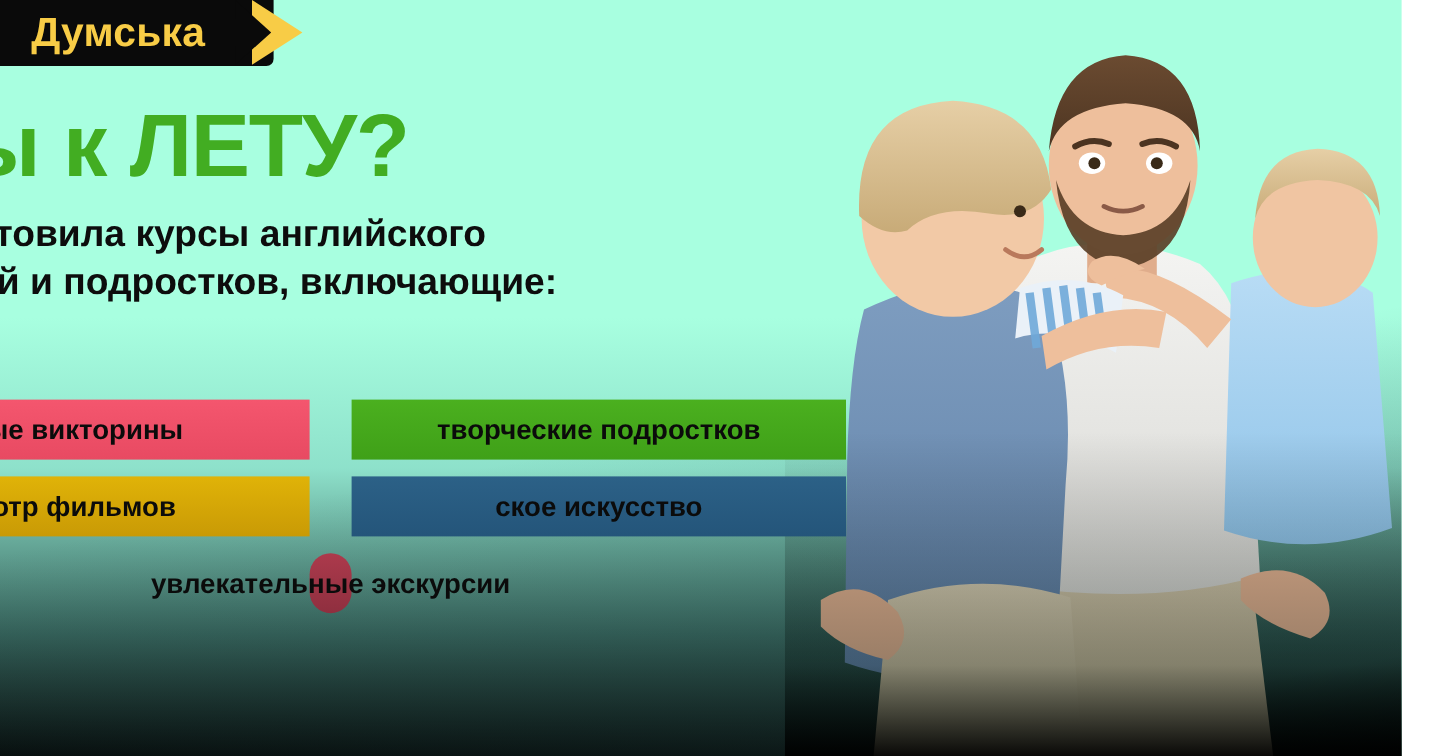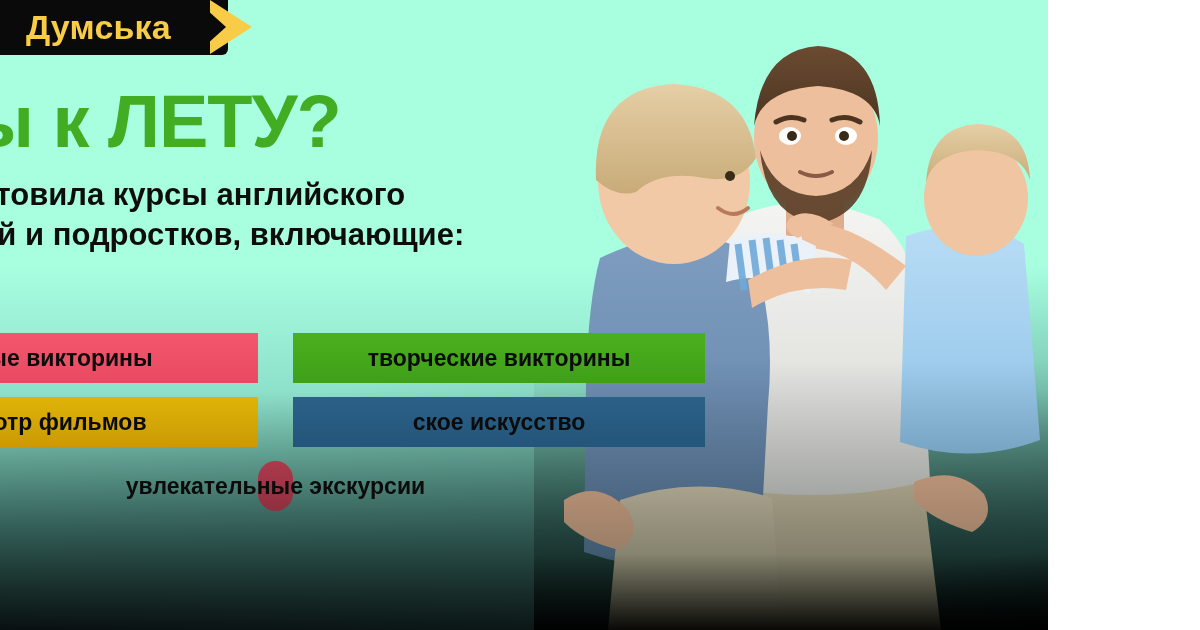--- a/index.html
+++ b/index.html
@@ -4,21 +4,21 @@
 <style>
   * { margin:0; padding:0; box-sizing:border-box; }
   html, body {
     width:1200px; height:630px;
     overflow:hidden;
     font-family:"Liberation Sans", sans-serif;
   }
 
   .stage {
     position:relative;
-    width:1048px; height:630px;
+    width:1168px; height:630px;
     background:#a8ffe0;
     overflow:hidden;
   }
 
   
   .bg-wash {
     position:absolute; inset:0;
     background:
       linear-gradient(180deg,
         rgba(168,255,224,0) 0%,
@@ -243,21 +243,21 @@
     <div class="headline">овы к ЛЕТУ?</div>
     <div class="sub">
       <div>а подготовила курсы английского</div>
       <div>ля детей и подростков, включающие:</div>
     </div>
   </div>
 
   <div class="tags">
     <div class="tag c-pink">ые викторины</div>
     <div class="spacer"></div>
-    <div class="tag c-green">творческие викторины</div>
+    <div class="tag c-green">творческие подростков</div>
 
     <div class="tag c-gold">отр фильмов</div>
     <div class="spacer"></div>
 
     <div class="tag c-steel">ское искусство</div>
     <div class="spacer"></div>
     <div class="tag c-maroon">увлекательные экскурсии</div>
   </div>
 
 </div>

